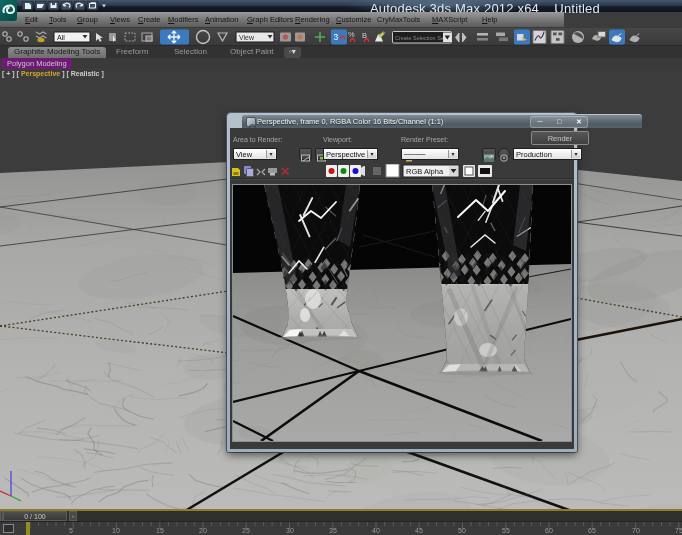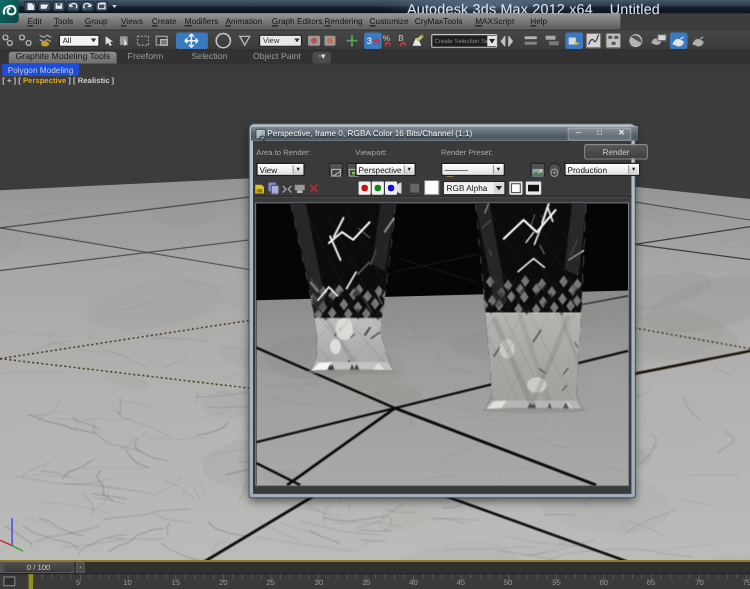--- a/index.html
+++ b/index.html
@@ -20,32 +20,32 @@
 #menubar span { position:absolute; top:3px; }
 
 #toolbar { position:absolute; left:0; top:28px; width:682px; height:18px;
   background:linear-gradient(#474747,#3a3a3a); border-bottom:1px solid #2a2a2a; }
 
 #ribbon { position:absolute; left:0; top:46px; width:682px; height:12px; background:#323232; }
 #ribbon .tab { position:absolute; top:1px; height:11px; font-size:8px; color:#9a9a9a; }
 #ribbon .active { background:linear-gradient(#8c8c8c,#6f6f6f); color:#151515;
   border-radius:3px 3px 0 0; padding:0 6px; }
 #polyrow { position:absolute; left:0; top:58px; width:682px; height:11px; background:#3a3a3a; }
-#polytab { position:absolute; left:2px; top:0; height:11px; background:#1d4ed8; color:#c8c8c8;
+#polytab { position:absolute; left:2px; top:0; height:11px; background:#701a75; color:#c8c8c8;
   font-size:7.5px; padding:1px 5px 0; border-radius:0 0 2px 2px; }
 
 #viewport { position:absolute; left:0; top:69px; width:682px; height:441px; }
 #vplabel { position:absolute; left:2px; top:70px; font-size:7px; font-weight:bold; color:#cccccc; z-index:5; }
 #vplabel .y { color:#d8a727; }
 #vpborder { position:absolute; left:0; top:509px; width:682px; height:2px; background:#8f7a28; z-index:6; }
 
 #rwin { position:absolute; left:227px; top:113px; width:350px; height:339px; z-index:20;
   background:linear-gradient(#b4c0cb,#9fadbb); border-radius:4px 4px 2px 2px;
   box-shadow:0 3px 9px rgba(0,0,0,0.55), 0 0 0 1px #5a6a78; }
-#rtitle { position:absolute; left:1px; top:1px; width:352px; height:14px;
+#rtitle { position:absolute; left:15px; top:1px; width:400px; height:14px;
   background:linear-gradient(#828c94 0%, #66717a 35%, #4f5a63 70%, #57626b 100%);
   border-top:1px solid #b6c0c8; border-radius:3px 3px 0 0; }
 #rtitle .txt { position:absolute; left:15px; top:2px; font-size:7.5px; color:#eef3f6;
   text-shadow:0 1px 1px rgba(0,0,0,0.5); }
 #rico { position:absolute; left:4px; top:2px; width:10px; height:10px; border-radius:2px;
   background:linear-gradient(135deg,#cdd5da,#8a959c); border:1px solid #4a545c; }
 #wbtns { position:absolute; left:288px; top:1px; width:58px; height:12px;
   background:rgba(255,255,255,0.13); border:1px solid rgba(255,255,255,0.25); border-radius:3px; }
 .wbtn { position:absolute; top:0px; width:18px; height:11px;
   color:#f4f8fa; font-size:7px; line-height:10px; text-align:center; font-weight:bold; }

